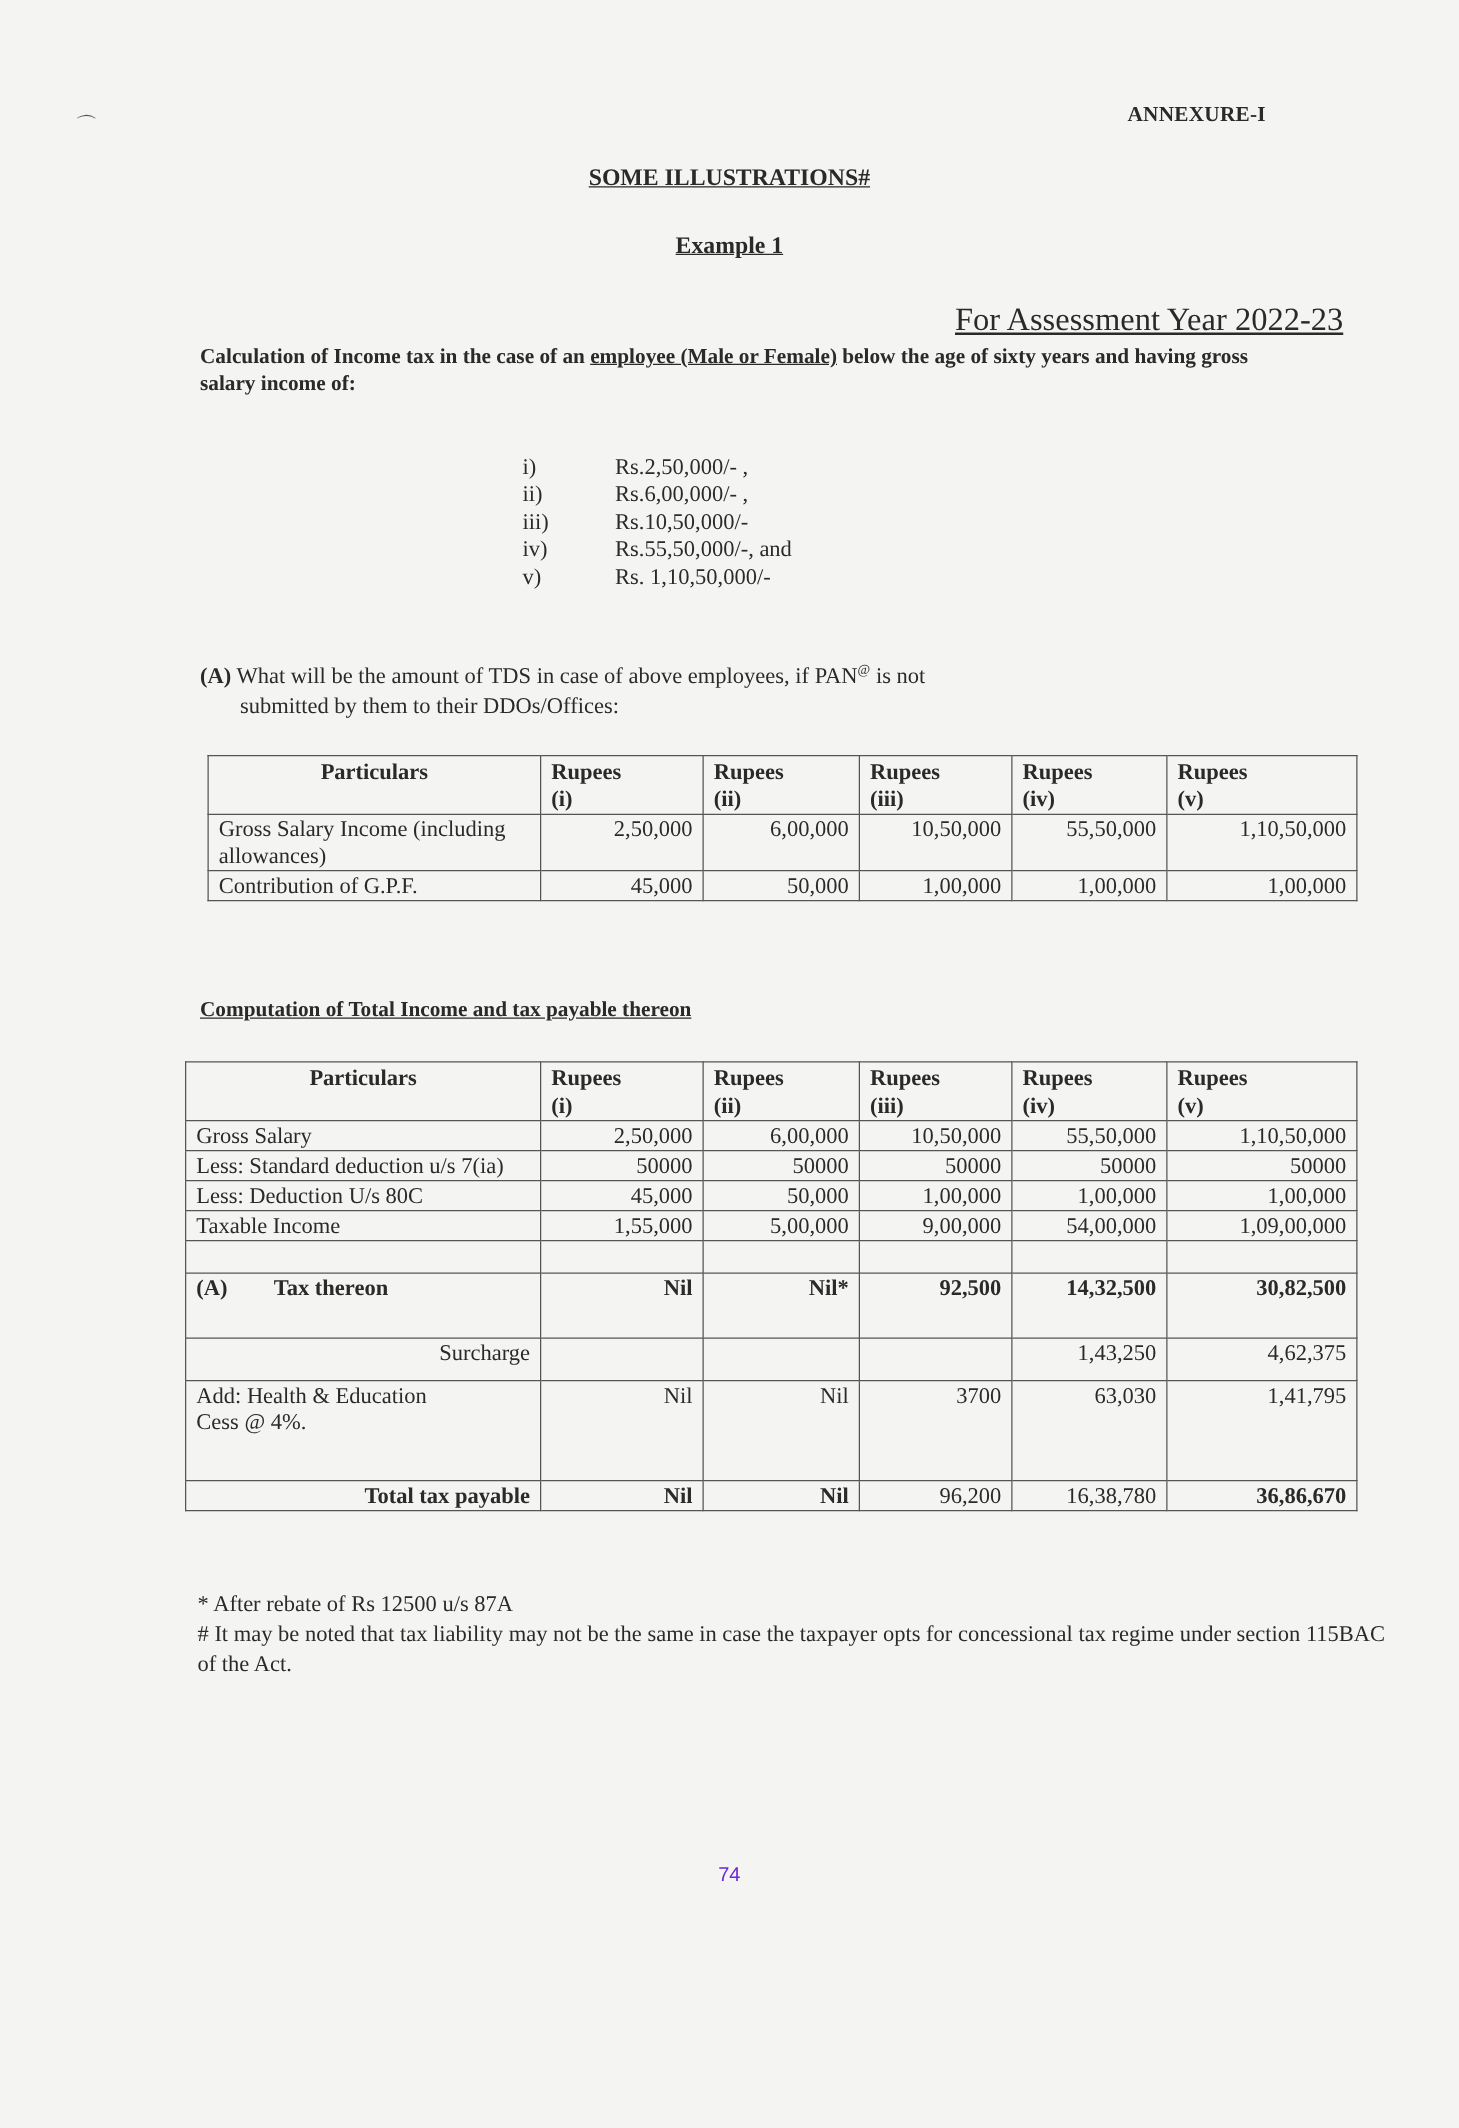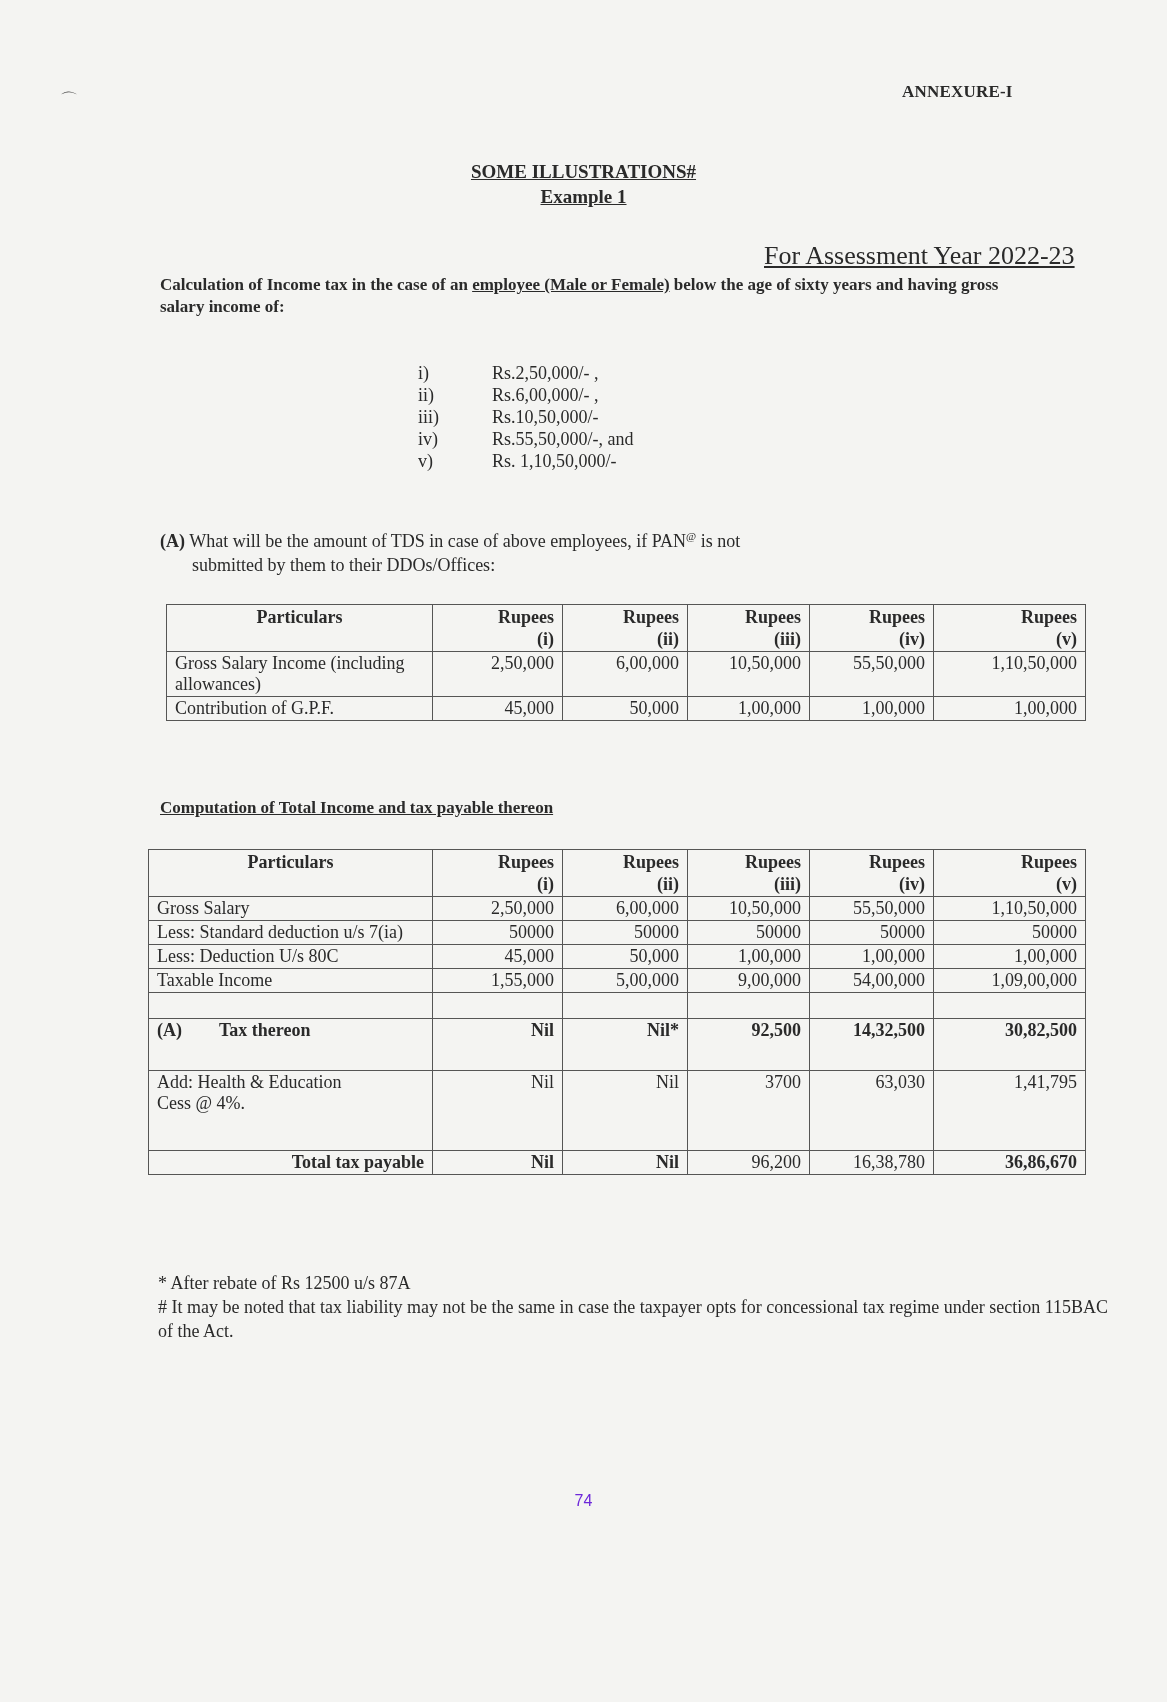--- a/index.html
+++ b/index.html
@@ -6,36 +6,36 @@
   body {
     width: 1167px; height: 1702px;
     background: #f4f4f2;
     font-family: "Liberation Serif", serif;
     color: #2a2a2a;
     position: relative;
     overflow: hidden;
   }
   .abs { position: absolute; }
   .annex { top: 82px; left: 902px; font-size: 17px; font-weight: bold; letter-spacing: 0.2px; }
-  .title { top: 132px; left: 0; width: 1167px; text-align: center; font-size: 19px; font-weight: bold; margin-top: 29px; }
+  .title { top: 132px; left: 0; width: 1167px; text-align: center; font-size: 19px; font-weight: bold; }
   .title span, .ex span { text-decoration: underline; }
   .ex { top: 186px; left: 0; width: 1167px; text-align: center; font-size: 19px; font-weight: bold; }
   .ay { top: 241px; left: 764px; font-size: 26px; text-decoration: underline; }
   .intro { top: 274px; left: 160px; width: 880px; font-size: 17px; font-weight: bold; line-height: 22px; }
   .intro .u { text-decoration: underline; }
   .list { top: 362px; left: 418px; font-size: 18px; line-height: 22px; }
   .list .row { display: flex; }
   .list .num { width: 74px; }
   .q { top: 524px; left: 160px; width: 800px; font-size: 18px; line-height: 24px; }
   .q .lbl { font-weight: bold; }
   .q .indent { padding-left: 32px; }
   sup { font-size: 11px; }
   table { border-collapse: collapse; font-size: 18px; }
   td, th { border: 1.3px solid #555; padding: 1px 8px; vertical-align: top; }
-  th { font-weight: bold; text-align: right; line-height: 22px; }
+  th { font-weight: bold; text-align: left; line-height: 22px; }
   th.left { text-align: center; }
   td.num { text-align: right; }
   td.b { font-weight: bold; }
   .t1 { top: 604px; left: 166px; }
   .t1 col.c0 { width: 266px; } .t1 col.c1 { width: 130px; } .t1 col.c2 { width: 125px; }
   .t1 col.c3 { width: 122px; } .t1 col.c4 { width: 124px; } .t1 col.c5 { width: 152px; }
   .sec { top: 798px; left: 160px; font-size: 17px; font-weight: bold; text-decoration: underline; }
   .t2 { top: 849px; left: 148px; }
   .t2 col.c0 { width: 284px; } .t2 col.c1 { width: 130px; } .t2 col.c2 { width: 125px; }
   .t2 col.c3 { width: 122px; } .t2 col.c4 { width: 124px; } .t2 col.c5 { width: 152px; }
@@ -216,20 +216,28 @@
         <td></td>
     </tr>
     <tr style="height:52px">
       <td class="b"><span style="display:inline-block;width:62px">(A)</span><span>Tax thereon</span></td>
       <td class="num b">Nil</td>
       <td class="num b">Nil*</td>
       <td class="num b">92,500</td>
       <td class="num b">14,32,500</td>
       <td class="num b">30,82,500</td>
     </tr>
+    <tr style="height:34px">
+      <td class="num">Surcharge</td>
+      <td class="num"></td>
+      <td class="num"></td>
+      <td class="num"></td>
+      <td class="num">1,43,250</td>
+      <td class="num">4,62,375</td>
+    </tr>
     <tr style="height:80px">
       <td style="padding-right:60px">Add: Health &amp; Education Cess @ 4%.</td>
       <td class="num">Nil</td>
       <td class="num">Nil</td>
       <td class="num">3700</td>
       <td class="num">63,030</td>
       <td class="num">1,41,795</td>
     </tr>
     <tr>
       <td class="num b">Total tax payable</td>

